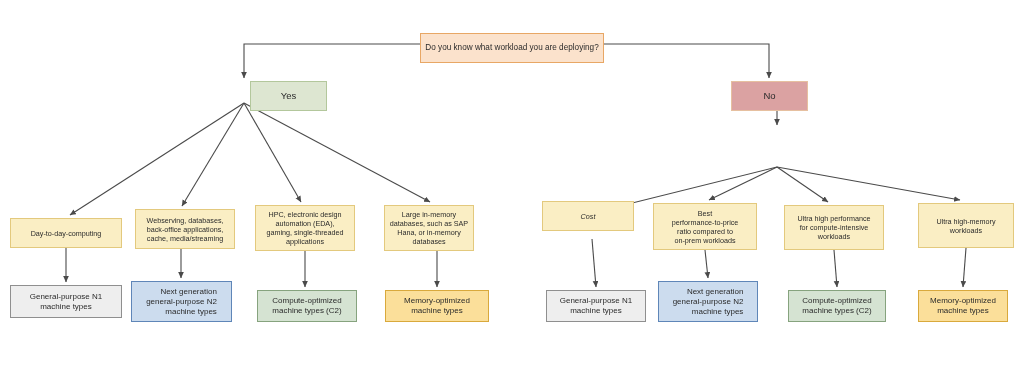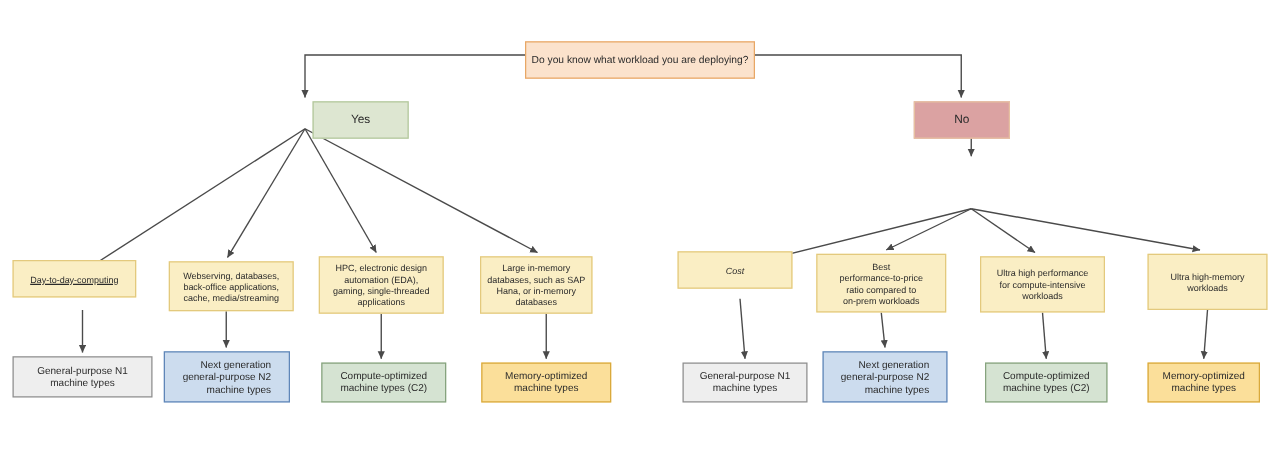--- a/index.html
+++ b/index.html
@@ -78,21 +78,21 @@
         <path d="M834,250 L837,287" marker-end="url(#arrow)"></path>
         <path d="M966,248 L963,287" marker-end="url(#arrow)"></path>
       </g>
   </svg>
 
   <div class="node n-root" style="left: 420px; top: 33px; width: 184px; height: 22px;">Do you know what workload you are deploying?</div>
   <div class="node n-yes" style="left: 206px; top: 81px; width: 77px; height: 22px; margin-left: 44px;">Yes</div>
   <div class="node n-no" style="left: 731px; top: 81px; width: 77px; height: 22px;">No</div>
 
   <div id="yes-options">
-      <div class="node n-opt" style="left: 10px; top: 208px; width: 99px; height: 30px; text-decoration: underline;">Day-to-day-computing</div>
+      <div class="node n-opt" style="left: 10px; top: 218px; width: 112px; height: 30px;">Day-to-day-computing</div>
       <div class="node n-opt" style="left: 135px; top: 209px; width: 100px; height: 40px;">Webserving, databases,
 back-office applications,
 cache, media/streaming</div>
       <div class="node n-opt" style="left: 255px; top: 205px; width: 100px; height: 46px;">HPC, electronic design
 automation (EDA),
 gaming, single-threaded
 applications</div>
       <div class="node n-opt" style="left: 384px; top: 205px; width: 90px; height: 46px;">Large in-memory
 databases, such as SAP
 Hana, or in-memory

